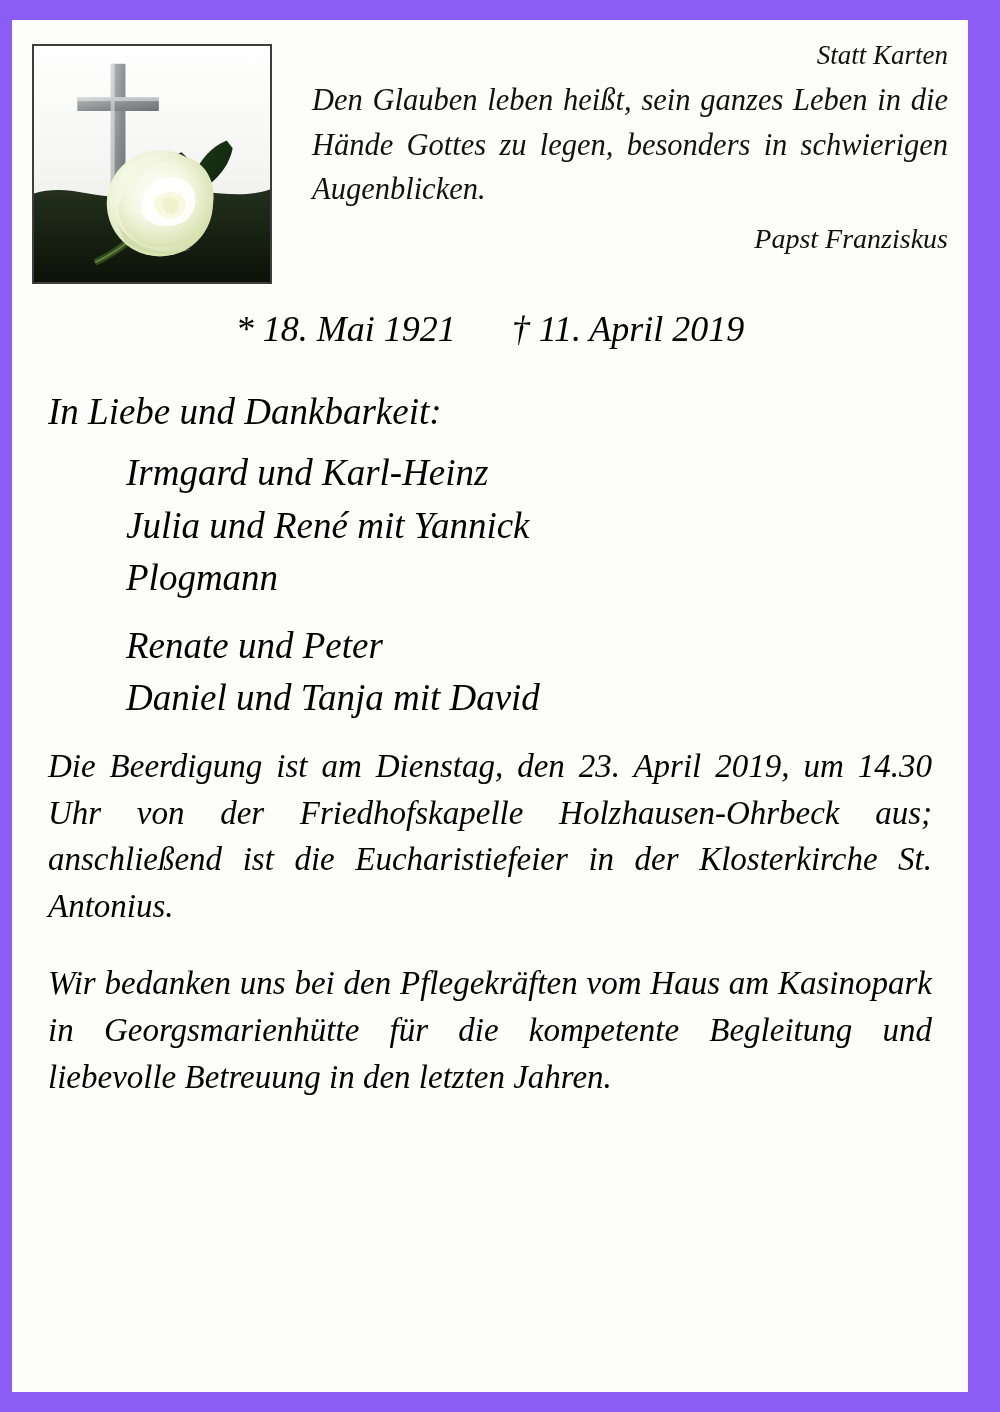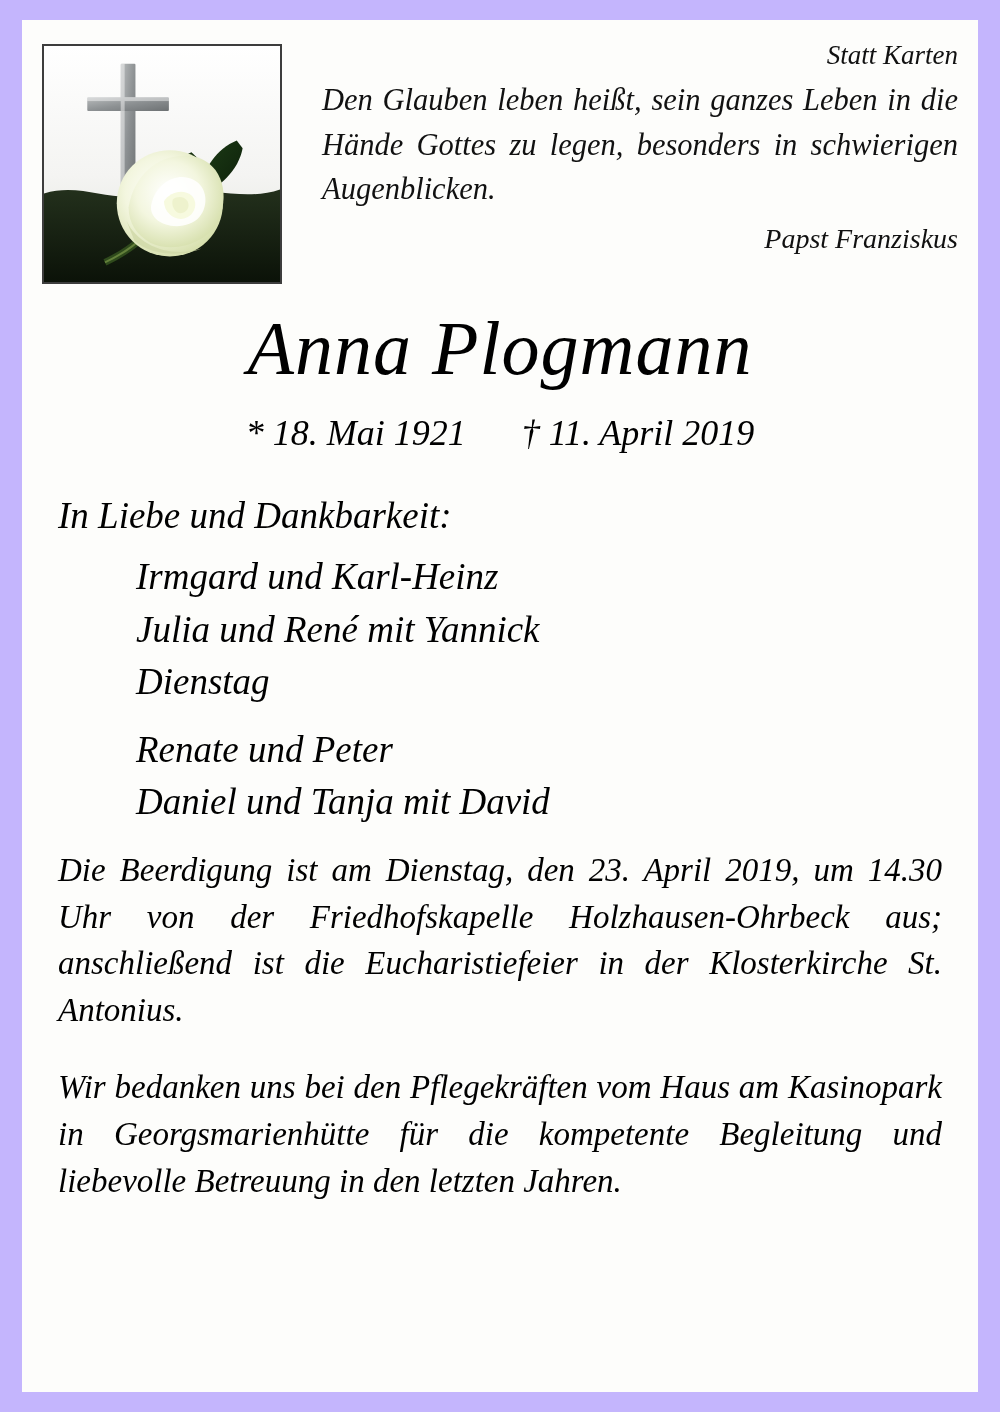--- a/index.html
+++ b/index.html
@@ -11,22 +11,22 @@
     width: 1000px;
     height: 1412px;
     font-family: "Liberation Serif", serif;
     overflow: hidden;
   }
   .page {
     position: relative;
     width: 1000px;
     height: 1412px;
     box-sizing: border-box;
-    padding: 20px 22px 20px 22px;
-    background: #c4b5fd;
+    padding: 20px 22px 20px 12px;
+    background: #8b5cf6;
   }
   .card {
     position: relative;
     width: 956px;
     height: 1372px;
     background: #fdfdfb;
     box-sizing: border-box;
     overflow: hidden;
   }
 
@@ -205,32 +205,31 @@
         </svg>
       </div>
 
       <div class="quote">
         <span class="statt">Statt Karten</span>
         <span class="body">Den Glauben leben heißt, sein ganzes Leben in die Hände Gottes zu legen, besonders in schwierigen Augenblicken.</span>
         <span class="author">Papst Franziskus</span>
       </div>
     </div>
 
-    <div class="name">Anna Plogmann</div>
     <div class="dates">
       <span class="birth">* 18. Mai 1921</span><span class="death">† 11. April 2019</span>
     </div>
 
     <div class="section">
       <div class="intro">In Liebe und Dankbarkeit:</div>
 
       <div class="fam-group">
         <div class="fam-line">Irmgard und Karl-Heinz</div>
         <div class="fam-line">Julia und René mit Yannick</div>
-        <div class="fam-line">Dienstag</div>
+        <div class="fam-line">Plogmann</div>
       </div>
 
       <div class="fam-group second">
         <div class="fam-line">Renate und Peter</div>
         <div class="fam-line">Daniel und Tanja mit David</div>
       </div>
 
       <div class="para">Die Beerdigung ist am Dienstag, den 23. April 2019, um 14.30 Uhr von der Friedhofskapelle Holzhausen-Ohrbeck aus; anschließend ist die Eucharistiefeier in der Klosterkirche St. Antonius.</div>
       <div class="para last">Wir bedanken uns bei den Pflegekräften vom Haus am Kasinopark in Georgsmarienhütte für die kompetente Begleitung und liebevolle Betreuung in den letzten Jahren.</div>
     </div>

